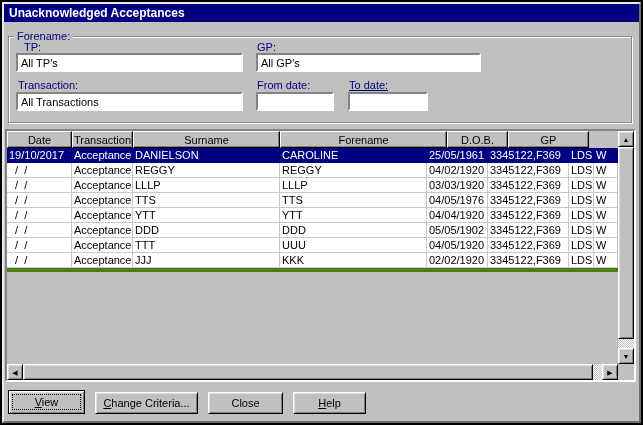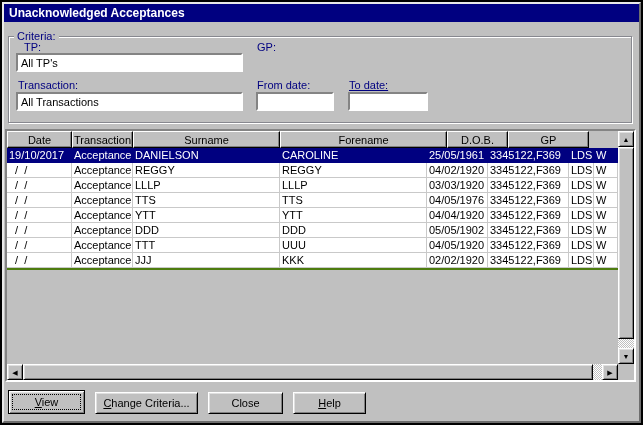--- a/index.html
+++ b/index.html
@@ -24,21 +24,21 @@
             font-family:"Liberation Sans",sans-serif; font-size:11px; padding:0 3px; outline:none; }
 
   .listbox { position:absolute; left:5px; top:129px; width:631px; height:253px;
              background:var(--bg,#c0c0c0); border:2px solid; border-color:#848484 #fff #fff #848484; }
   .grid { position:absolute; left:0; top:0; width:611px; height:233px; overflow:hidden; background:var(--bg,#c0c0c0); }
   .grid-header { display:flex; height:17px; }
   .hcell { flex:none; height:17px; background:#c0c0c0; font-size:11px; color:#000;
            display:flex; align-items:center; justify-content:center; white-space:nowrap; overflow:hidden;
            border-top:1px solid #fff; border-left:1px solid #fff; border-right:1px solid #000; border-bottom:1px solid #000;
            box-shadow:inset -1px -1px 0 #808080; }
-  .grid-body { width:611px; border-bottom:2px solid #4d7c0f; background:#fff; }
+  .grid-body { width:611px; border-bottom:4px solid #4d7c0f; background:#fff; }
   .grow { display:flex; height:15px; background:#fff; border-bottom:1px solid #c9c9c9; }
   .grow.selected { background:var(--selection,#000080); color:#fff; border-bottom-color:var(--selection,#000080); }
   .gcell { flex:none; height:14px; font-size:11px; line-height:14px; padding-left:2px;
            border-right:1px solid #c9c9c9; white-space:pre; overflow:hidden; }
   .grow.selected .gcell { border-right-color:var(--selection,#000080); }
 
   .sbtn { width:16px; height:16px; background:#c0c0c0; color:#000;
           border:1px solid; border-color:#fff #000 #000 #fff;
           box-shadow:inset 1px 1px 0 #dfdfdf, inset -1px -1px 0 #808080;
           display:flex; align-items:center; justify-content:center; font-size:7px; line-height:1; }
@@ -92,27 +92,28 @@
 
 <div class="window">
   <div class="frame-black"></div>
   <div class="frame-3d"></div>
 
   <div class="titlebar">
     <span class="title-text">Unacknowledged Acceptances</span>
   </div>
 
   <fieldset class="groupbox">
-    <legend>Criteria:</legend>
+    <legend>Forename:</legend>
   </fieldset>
 
   <label class="flabel" id="lbl-tp">TP:</label>
   <input class="field" id="inp-tp" value="All TP's" style="">
 
   <label class="flabel" id="lbl-gp">GP:</label>
+  <input class="field" id="inp-gp" value="All GP's" style="">
 
   <label class="flabel" id="lbl-tran">Transaction:</label>
   <input class="field" id="inp-tran" value="All Transactions" style="">
 
   <label class="flabel" id="lbl-from">From date:</label>
   <input class="field" id="inp-from" value="" style="">
 
   <label class="flabel" id="lbl-to">To date:</label>
   <input class="field" id="inp-to" value="" style="">
 

